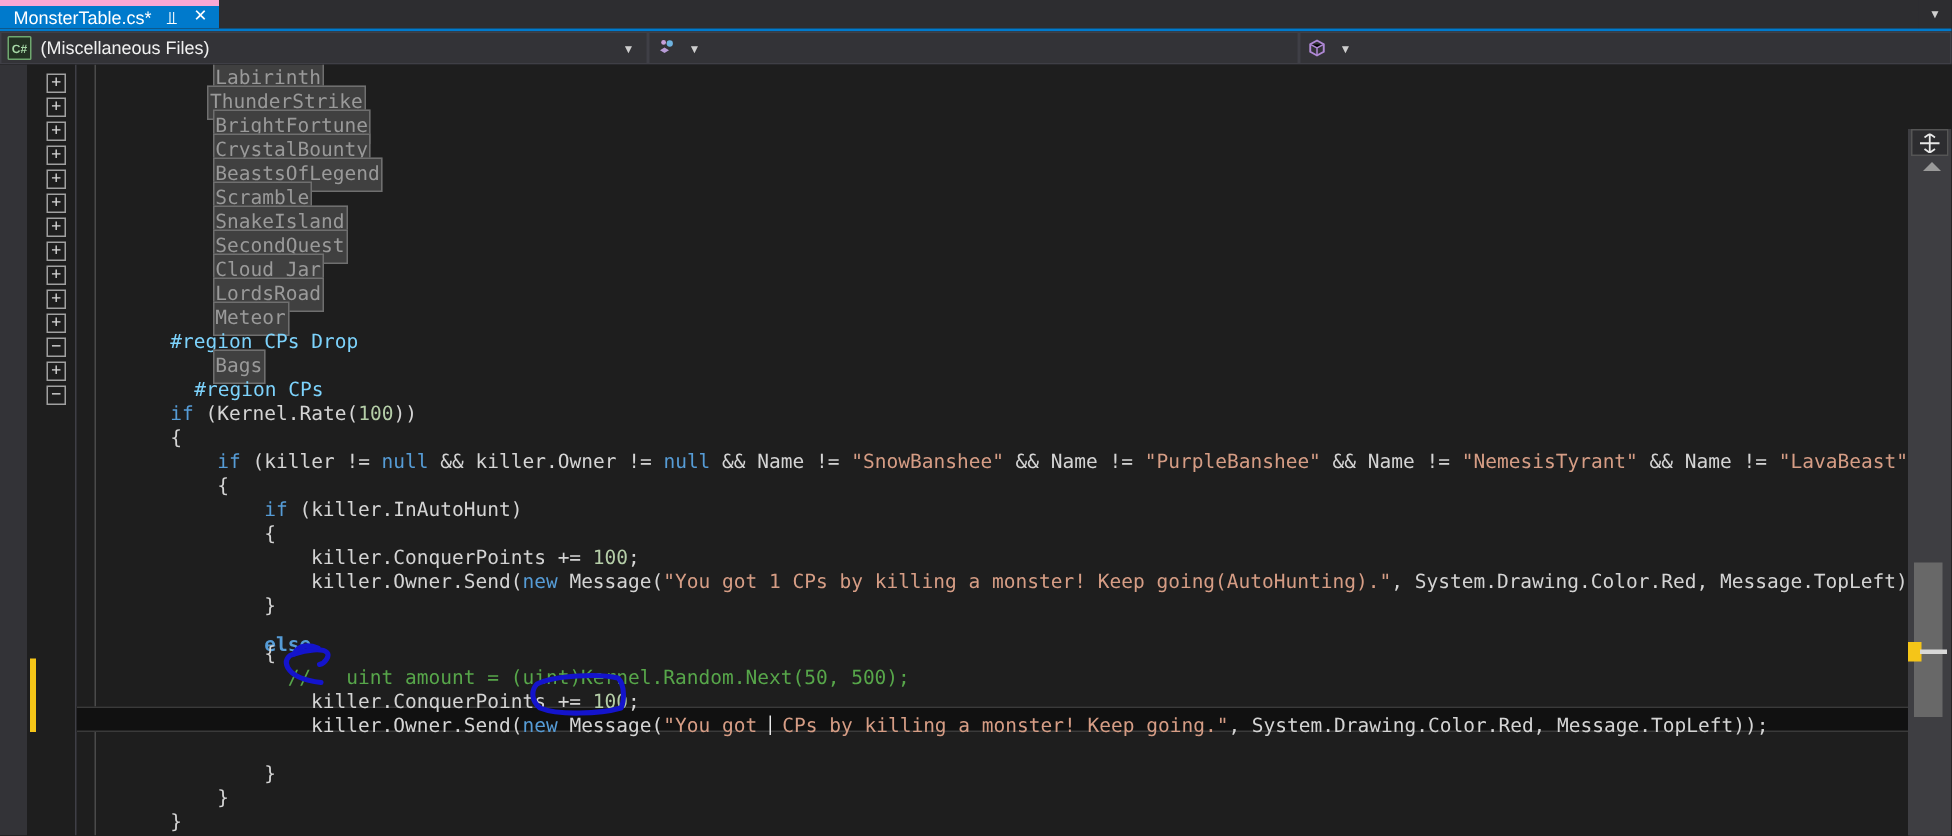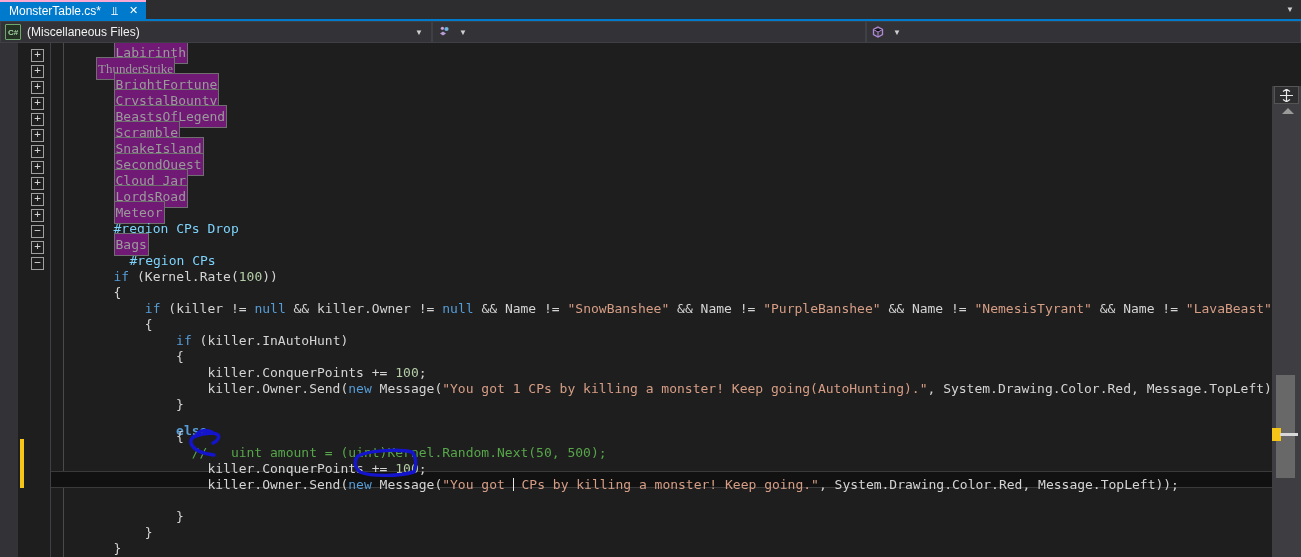--- a/index.html
+++ b/index.html
@@ -23,21 +23,21 @@
   }
   .tab {
     position: relative;
     display: flex; align-items: center;
     padding: 0 7px 0 9px;
     background: #007acc;
     color: #ffffff;
     font-size: 12px;
     height: 19px;
     box-sizing: border-box;
-    border-top: 2px solid #f9a8d4;
+    border-top: 4px solid #f9a8d4;
     gap: 8px;
   }
   .tab-title { line-height: 1; white-space: nowrap; }
   .tab-pin, .tab-close {
     font-size: 11px; color: #ffffff; line-height: 1;
     display: inline-block; width: 11px; text-align: center;
     cursor: default;
   }
   .tab-pin { transform: rotate(0deg); font-size: 12px; }
   .tabstrip-spacer { flex: 1; background: #2d2d30; }
@@ -135,21 +135,22 @@
     position: absolute; left: 0; top: 428px; width: 1222px; height: 17px;
     background: #111111;
     border-top: 1px solid #3a3a3a;
     border-bottom: 1px solid #3a3a3a;
     box-sizing: border-box;
   }
   .collapsed {
     border: 1px solid #6f6f6f;
     padding: 3px 1px;
     color: #9a9a9a;
-    background: #701a75;
+    background: #404040;
+    margin-left: 28px;
   }
   .kw   { color: #569cd6; }
   .str  { color: #d69d85; }
   .cmt  { color: #57a64a; }
   .prep { color: #7dd3fc; }
   .num  { color: #b5cea8; }
 
   .caret {
     display: inline-block; width: 1px; height: 13px;
     background: #e8e8e8; vertical-align: -2px;
@@ -270,21 +271,21 @@
         <div class="outline-box" style="top: 182px;"><i>−</i></div>
         <div class="outline-box" style="top: 198px;"><i>+</i></div>
         <div class="outline-box" style="top: 214px;"><i>−</i></div>
       </div>
     <div class="editor-sep"></div>
 
     <div class="code">
       <div class="cur-line-hl"></div>
       <div id="code-holder">
           <div class="ln" style="top: 2px; left: 62.56px;"><span class="collapsed">Labirinth</span></div>
-          <div class="ln" style="top: 18px; left: 45px; font-family: Liberation Serif, serif;"><span class="collapsed">ThunderStrike</span></div>
+          <div class="ln" style="top: 18px; left: 59px;"><span class="collapsed">ThunderStrike</span></div>
           <div class="ln" style="top: 34px; left: 62.56px;"><span class="collapsed">BrightFortune</span></div>
           <div class="ln" style="top: 50px; left: 62.56px;"><span class="collapsed">CrystalBounty</span></div>
           <div class="ln" style="top: 66px; left: 62.56px;"><span class="collapsed">BeastsOfLegend</span></div>
           <div class="ln" style="top: 82px; left: 62.56px;"><span class="collapsed">Scramble</span></div>
           <div class="ln" style="top: 98px; left: 62.56px;"><span class="collapsed">SnakeIsland</span></div>
           <div class="ln" style="top: 114px; left: 62.56px;"><span class="collapsed">SecondQuest</span></div>
           <div class="ln" style="top: 130px; left: 62.56px;"><span class="collapsed">Cloud Jar</span></div>
           <div class="ln" style="top: 146px; left: 62.56px;"><span class="collapsed">LordsRoad</span></div>
           <div class="ln" style="top: 162px; left: 62.56px;"><span class="collapsed">Meteor</span></div>
           <div class="ln" style="top: 178px; left: 62.56px;"><span class="prep">#region CPs Drop</span></div>

